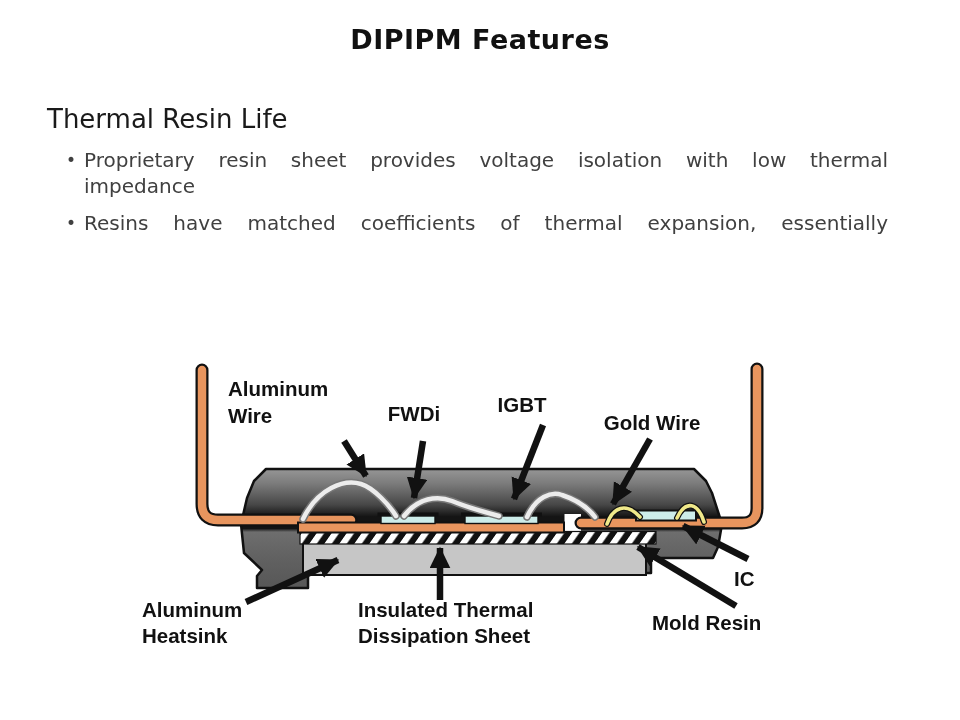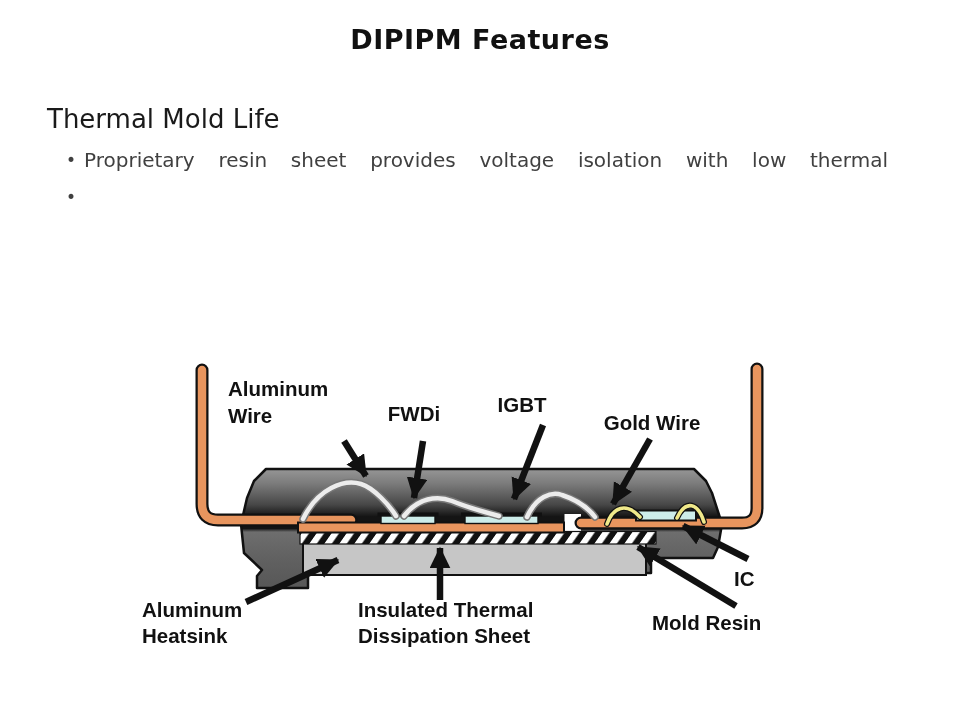--- a/index.html
+++ b/index.html
@@ -18,32 +18,34 @@
   .diagram-svg{position:absolute;left:0;top:0;}
   .dlabel{font-family:"Liberation Sans",sans-serif;font-weight:bold;font-size:20.5px;fill:#111;}
 </style>
 </head>
 <body>
 
 <div class="slide">
 
   <div class="title">DIPIPM Features</div>
 
-  <div class="heading">Thermal Mold Life</div>
+  <div class="heading">Thermal Resin Life</div>
 
   <div class="bullets">
     <div class="bullet">
       <span class="dot"></span>
       <div class="blines">
         <div class="l j">Proprietary resin sheet provides voltage isolation with low thermal</div>
+        <div class="l">impedance</div>
       </div>
     </div>
     <div class="bullet">
       <span class="dot"></span>
       <div class="blines">
+        <div class="l j">Resins have matched coefficients of thermal expansion, essentially</div>
       </div>
     </div>
   </div>
 
   <svg class="diagram-svg" width="960" height="720" viewBox="0 0 960 720">
     <defs>
       <linearGradient id="moldGrad" gradientUnits="userSpaceOnUse" x1="0" y1="469" x2="0" y2="588">
         <stop offset="0" stop-color="#969696"></stop>
         <stop offset="0.12" stop-color="#7c7c7c"></stop>
         <stop offset="0.30" stop-color="#474747"></stop>

